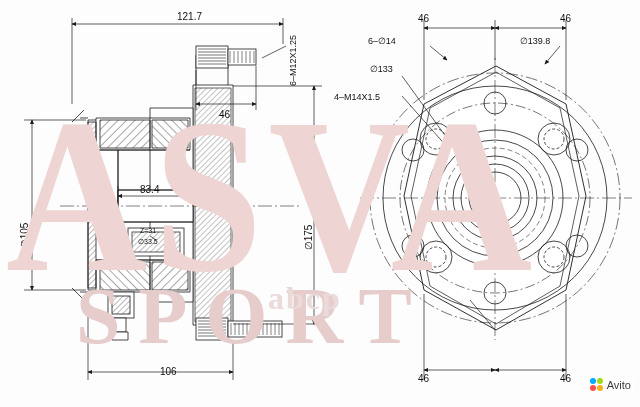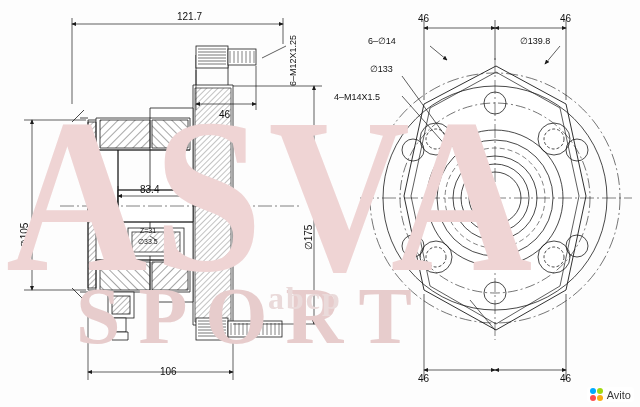--- a/index.html
+++ b/index.html
@@ -38,21 +38,21 @@
   }
   #wm-abcp{
     left:268px;top:282px;
     font-size:32px;
     letter-spacing:2px;
     color:#eadada;
     line-height:1;
   }
   #avito-badge{
     position:absolute;
-    right:6px;bottom:5px;
+    right:6px;bottom:15px;
     display:flex;
     align-items:center;
     gap:4px;
     font-size:11px;
     color:#3a3a3a;
     background:rgba(255,255,255,0.75);
     padding:1px 3px;
     border-radius:2px;
   }
   #avito-badge .dots{display:inline-block;width:13px;height:13px;position:relative;}

